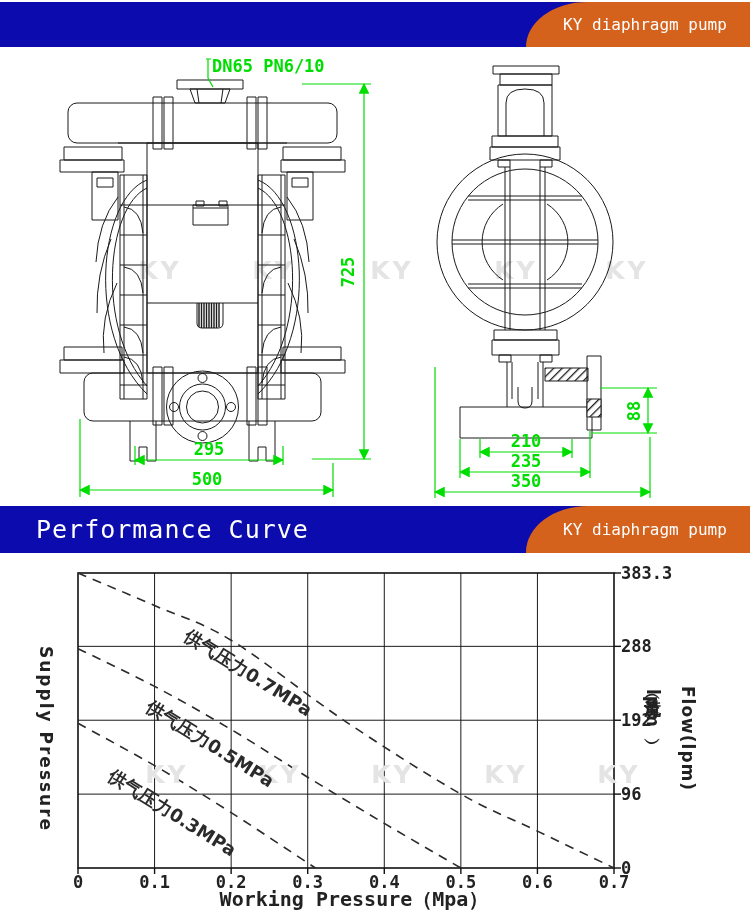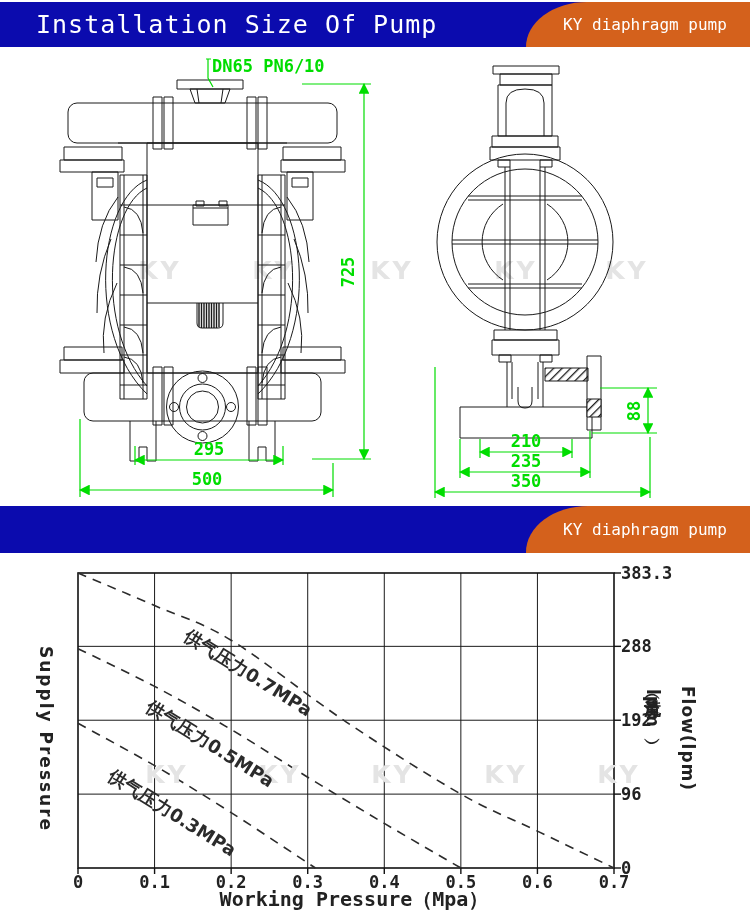--- a/index.html
+++ b/index.html
@@ -41,21 +41,20 @@
     font-size:17px;font-weight:bold;}
   .axis-title{fill:#222;font-family:"DejaVu Sans Mono","Liberation Mono",monospace;
     font-size:20px;font-weight:bold;}
 </style>
 </head>
 <body>
 
 <div id="page">
 
   <div class="band" id="band-installation">
-    <div class="title">Installation Size Of Pump</div>
     <div class="badge">
       <span>KY diaphragm pump</span>
     </div>
   </div>
 
   <div id="drawing-section">
     <svg width="750" height="459" viewBox="0 0 750 459">
       <defs>
         <marker id="ar" viewBox="0 0 10 10" refX="9" refY="5" markerWidth="9" markerHeight="9" orient="auto-start-reverse">
           <path d="M0,0 L10,5 L0,10 z" fill="#00dd00"></path>
@@ -213,20 +212,21 @@
         <text class="dimtxt" x="526" y="420" text-anchor="middle">235</text>
 
         <path class="dim" d="M 435,451 V 320 M 650,451 V 390"></path>
         <line class="dim" x1="435" y1="445" x2="650" y2="445" marker-start="url(#ar)" marker-end="url(#ar)"></line>
         <text class="dimtxt" x="526" y="440" text-anchor="middle">350</text>
       </g>
     </svg>
   </div>
 
   <div class="band" id="band-performance">
+    <div class="title">Performance Curve</div>
     <div class="badge">
       <span>KY diaphragm pump</span>
     </div>
   </div>
 
   <div id="chart-section">
     <svg id="chart-svg" width="750" height="371" viewBox="0 0 750 371">
         <g stroke="#1a1a1a" stroke-width="1">
           <line x1="154.57142857142858" y1="20" x2="154.57142857142858" y2="315"></line>
           <line x1="231.14285714285717" y1="20" x2="231.14285714285717" y2="315"></line>

